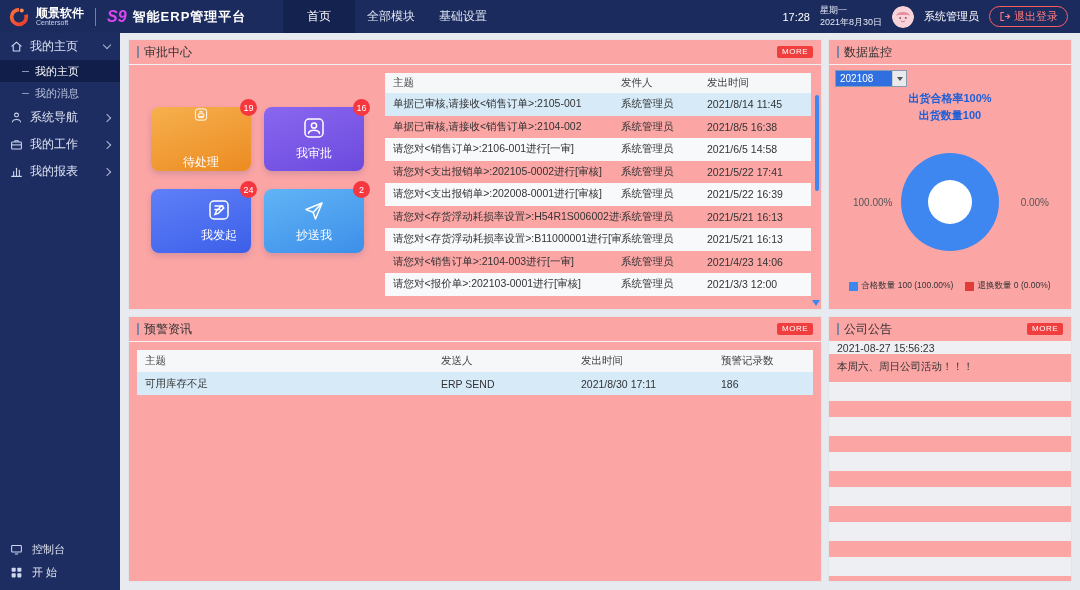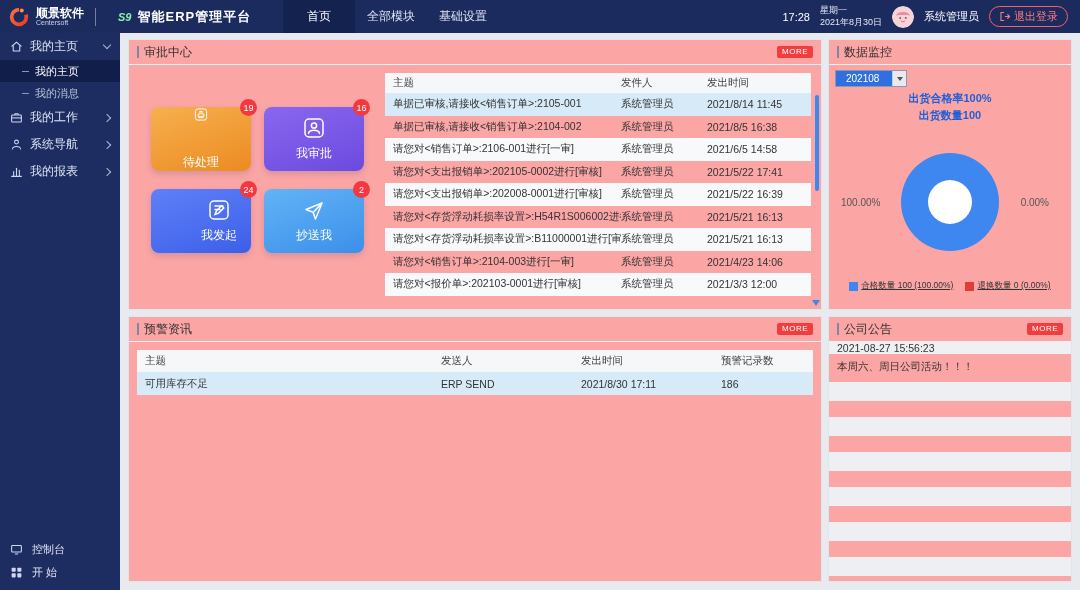--- a/index.html
+++ b/index.html
@@ -7,21 +7,21 @@
   .app { position:relative; width:1080px; height:590px; background:#e7eaee; }
 
   
   .topbar { position:absolute; top:0; left:0; right:0; height:33px; background:#1c2b5e; display:flex; align-items:stretch; color:#fff; z-index:5; }
   .logo-area { display:flex; align-items:center; width:283px; padding-left:8px; gap:6px; }
   .logo-icon { width:22px; height:22px; flex:0 0 22px; }
   .logo-text { line-height:1.05; }
   .logo-name { font-size:12px; font-weight:bold; color:#fff; }
   .logo-sub { font-size:7px; color:#c9d2ea; }
   .logo-divider { width:1px; height:18px; background:rgba(255,255,255,.4); margin:0 5px; }
-  .s9 { font-size:11px; font-weight:bold; font-style:italic; color:#86efac;margin-left:11px; }
+  .s9 { font-size:16px; font-weight:bold; font-style:italic; color:#d946ef; }
   .app-title { font-size:13px; font-weight:bold; letter-spacing:1px; white-space:nowrap; }
   .tabs { display:flex; }
   .tab { width:72px; display:flex; align-items:center; justify-content:center; font-size:12px; color:#dfe5f2; cursor:pointer; }
   .tab.active { background:#142250; color:#fff; }
   .top-right { margin-left:auto; display:flex; align-items:center; gap:10px; padding-right:12px; }
   .time { font-size:11px; }
   .datebox { font-size:9px; line-height:1.3; color:#e3e8f4; text-align:left; }
   .avatar { width:22px; height:22px; border-radius:50%; overflow:hidden; flex:0 0 22px; cursor:pointer; }
   .username { font-size:11px; white-space:nowrap; }
   .logout { display:flex; align-items:center; gap:4px; border:1px solid #ff5f63; color:#ff7a7d; font-size:11px; padding:2px 9px; border-radius:11px; cursor:pointer; background:transparent; white-space:nowrap; }
@@ -66,31 +66,31 @@
   .arows .arow.selected { background:#d6eaf8; }
   .col-subject { flex:1; padding-left:8px; white-space:nowrap; overflow:hidden; min-width:0; }
   .col-sender { width:86px; flex:0 0 86px; white-space:nowrap; }
   .col-time { width:104px; flex:0 0 104px; white-space:nowrap; }
   .vscroll { position:absolute; right:2px; top:30px; width:4px; height:96px; background:#3e86f0; border-radius:2px; cursor:pointer; }
   .scroll-arrow { position:absolute; right:1px; bottom:3px; width:0; height:0; border-left:4px solid transparent; border-right:4px solid transparent; border-top:6px solid #3e86f0; cursor:pointer; }
 
   
   .monitor-body { flex:1; position:relative; padding:5px 6px; }
   .combo { display:flex; width:72px; height:17px; border:1px solid #8a99ad; background:#fff; font-size:10px; align-items:stretch; cursor:pointer; }
-  .combo-text { flex:1; background:#2f6fe0; color:#fff; padding:2px 10px 0; white-space:nowrap; overflow:hidden; }
+  .combo-text { flex:1; background:#2f6fe0; color:#fff; padding:2px 4px 0; white-space:nowrap; overflow:hidden; }
   .combo-arrow { width:14px; background:#e8eaed; border-left:1px solid #c9ccd1; display:flex; align-items:center; justify-content:center; }
   .combo-arrow i { width:0; height:0; border-left:3px solid transparent; border-right:3px solid transparent; border-top:4px solid #555; }
   .stats { text-align:center; color:#1f5fd6; font-size:11px; font-weight:bold; line-height:1.55; margin-top:3px; }
   .donut-wrap { position:relative; margin-top:22px; height:112px; display:flex; align-items:center; justify-content:center; }
   .donut { width:98px; height:98px; border-radius:50%; background:#3e86f0; position:relative; }
   .donut::after { content:""; position:absolute; inset:27px; border-radius:50%; background:#fff; }
-  .pct-left  { position:absolute; left:6px; top:50%; transform:translateY(-50%); font-size:10px; color:#555; }
+  .pct-left  { position:absolute; left:18px; top:50%; transform:translateY(-50%); font-size:10px; color:#555; }
   .pct-right { position:absolute; right:16px; top:50%; transform:translateY(-50%); font-size:10px; color:#555; }
   .legend { display:flex; justify-content:center; align-items:center; gap:12px; margin-top:22px; font-size:8.5px; color:#333; white-space:nowrap; }
-  .legend-item { display:flex; align-items:center; gap:3px;text-decoration:underline; }
+  .legend-item { display:flex; align-items:center; gap:3px; }
   .sq { width:9px; height:9px; display:inline-block; }
   .sq-blue { background:#3e86f0; } .sq-red { background:#e23c39; }
 
   
   .wtable { display:flex; flex-direction:column; font-size:10.5px; color:#333; margin:8px 8px 0; }
   .wtable .thead { display:flex; background:#f5f7f9; height:22px; align-items:center; color:#444; }
   .wrow { display:flex; height:23px; align-items:center; cursor:pointer; }
   .wrow.selected { background:#d6eaf8; }
   .wcol-subject { flex:1; padding-left:8px; }
   .wcol-sender { width:140px; flex:0 0 140px; }
@@ -174,34 +174,34 @@
     </div>
     <div class="side-sub active">
       <span class="dash"></span>
       <span>我的主页</span>
     </div>
     <div class="side-sub">
       <span class="dash"></span>
       <span>我的消息</span>
     </div>
     <div class="side-group">
+      <svg class="side-icon" viewBox="0 0 16 16" fill="none" stroke="currentColor" stroke-width="1.3" stroke-linecap="round">
+        <circle cx="8" cy="5" r="2.4"></circle>
+          <path d="M3 13.5c.5-4 9.5-4 10 0"></path>
+      </svg>
+      <span>系统导航</span>
+      <i class="chev right"></i>
+    </div>
+    <div class="side-group">
       <svg class="side-icon" viewBox="0 0 16 16" fill="none" stroke="currentColor" stroke-width="1.3" stroke-linejoin="round">
         <rect x="2" y="5" width="12" height="8.5" rx="1"></rect>
           <path d="M6 5V3.5h4V5"></path>
           <path d="M2 8.5h12"></path>
       </svg>
       <span>我的工作</span>
-      <i class="chev right"></i>
-    </div>
-    <div class="side-group">
-      <svg class="side-icon" viewBox="0 0 16 16" fill="none" stroke="currentColor" stroke-width="1.3" stroke-linecap="round">
-        <circle cx="8" cy="5" r="2.4"></circle>
-          <path d="M3 13.5c.5-4 9.5-4 10 0"></path>
-      </svg>
-      <span>系统导航</span>
       <i class="chev right"></i>
     </div>
     <div class="side-group">
       <svg class="side-icon" viewBox="0 0 16 16" fill="none" stroke="currentColor" stroke-width="1.3" stroke-linecap="round">
         <path d="M2 14h12"></path>
           <path d="M4.5 13V8"></path>
           <path d="M8 13V4"></path>
           <path d="M11.5 13V6.5"></path>
       </svg>
       <span>我的报表</span>

